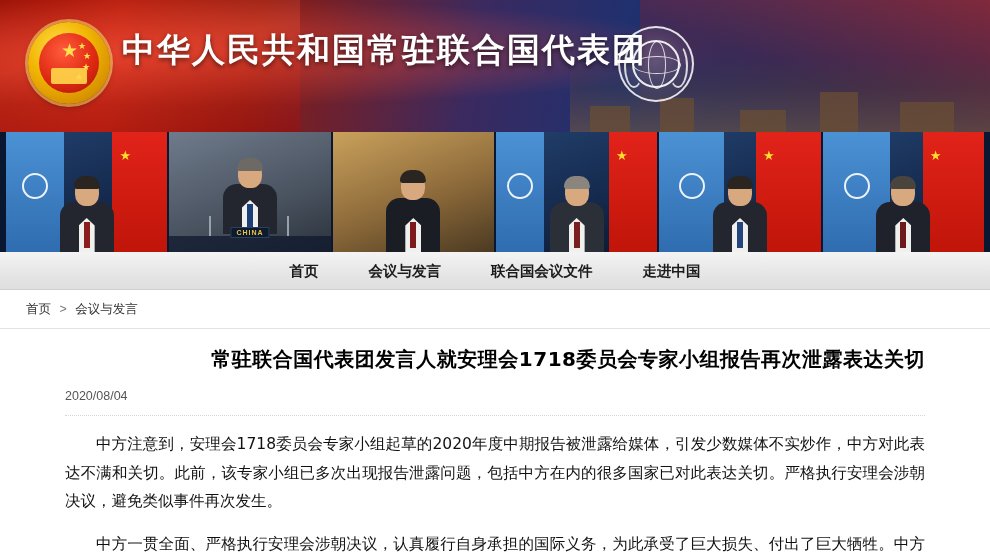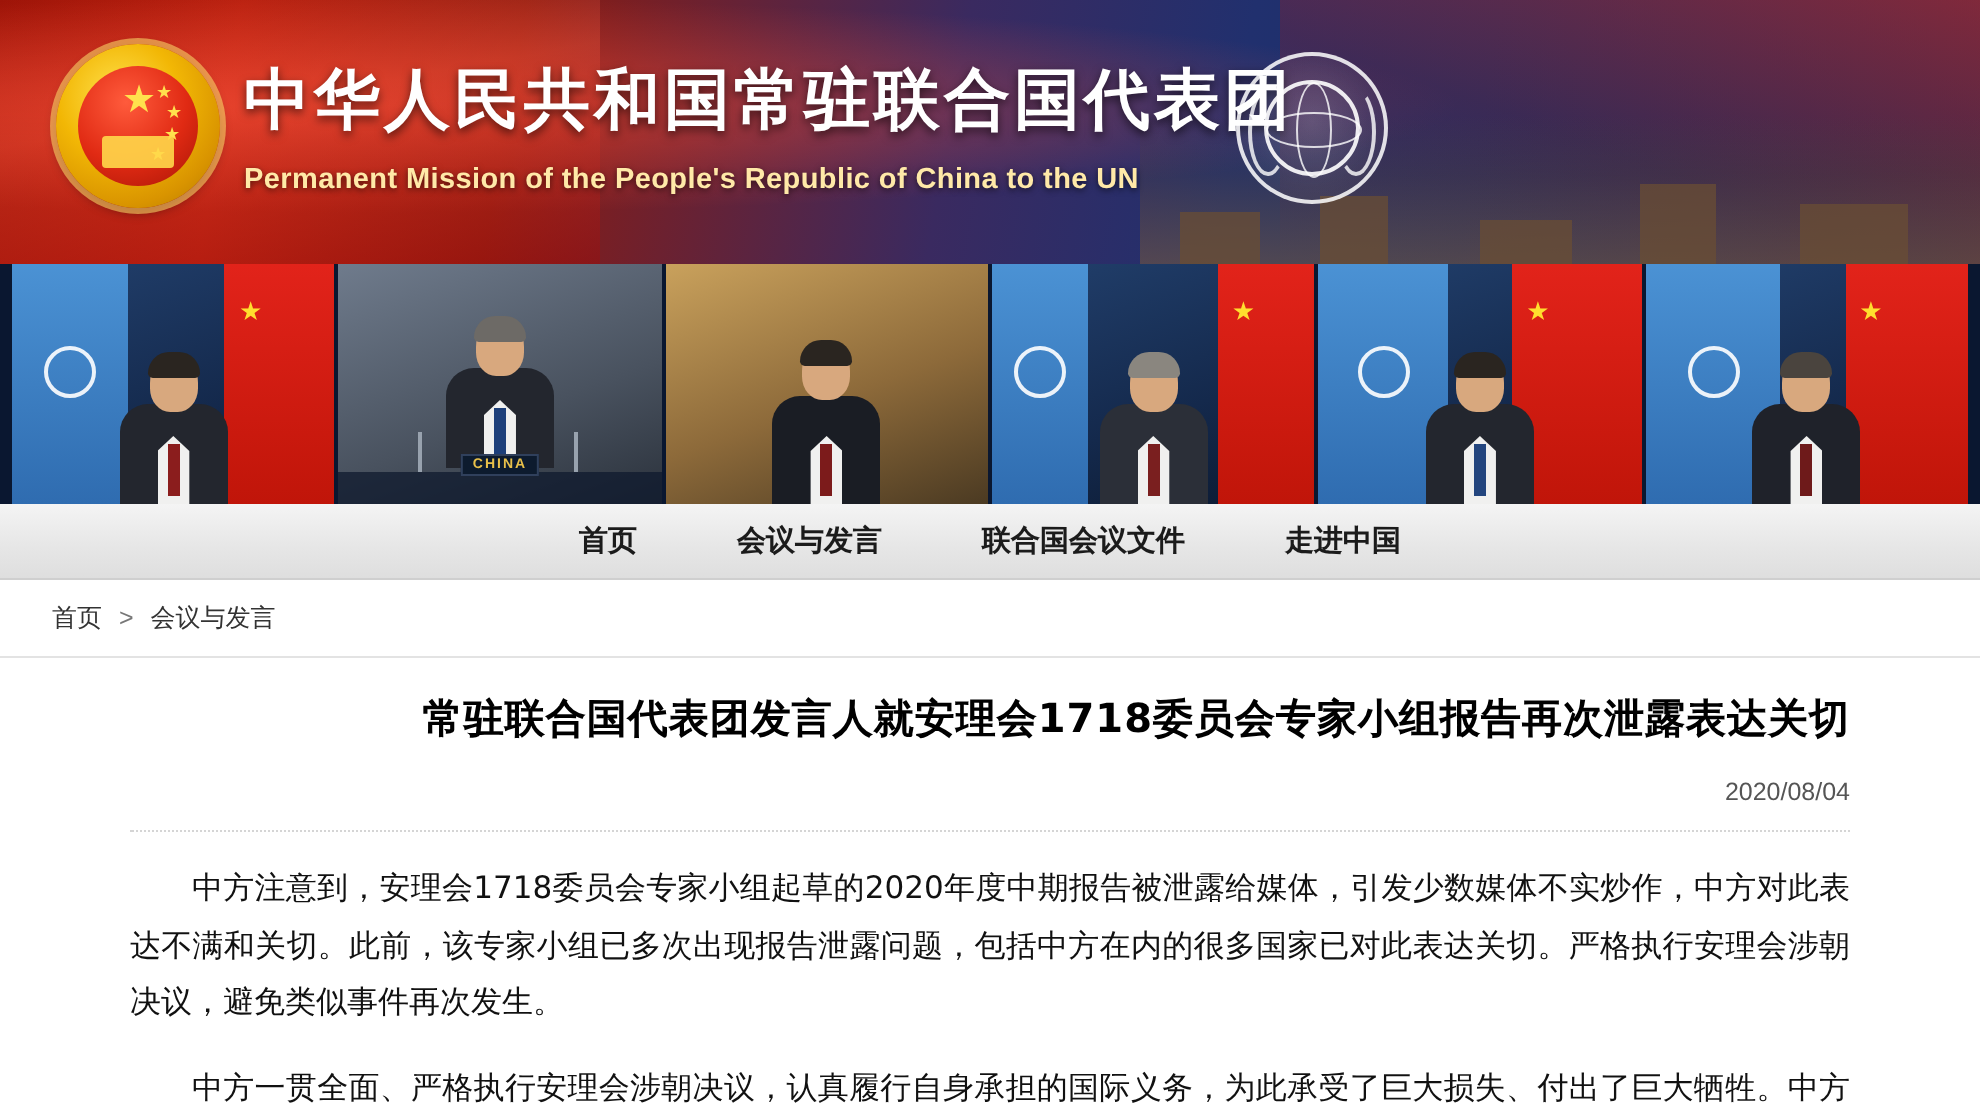--- a/index.html
+++ b/index.html
@@ -197,21 +197,21 @@
 
   
   .content { width: 990px; background: #fff; }
   .article { width: 860px; margin: 0 auto; padding: 16px 0 0 0; }
   .art-title {
     text-align: right; font-size: 20px; font-weight: bold; color: #000;
     line-height: 1.4; letter-spacing: .5px;
     font-family: "DejaVu Sans", "Liberation Sans", sans-serif;
   }
   .art-date {
-    text-align: right; font-size: 12.5px; color: #555; margin-top: 16px;
+    text-align: left; font-size: 12.5px; color: #555; margin-top: 16px;
     padding-bottom: 12px; border-bottom: 1px dotted #d5d5d5;
   }
   .art-body { padding-top: 14px; }
   .art-body p {
     margin: 0 0 14px 0;
     font-size: 15.5px; line-height: 1.85; color: #111;
     text-indent: 2em; text-align: justify;
     font-family: "DejaVu Sans", "Liberation Sans", sans-serif;
   }
 </style>
@@ -235,21 +235,20 @@
       <span class="star s2">★</span>
       <span class="star s3">★</span>
       <span class="star s4">★</span>
       <span class="star s5">★</span>
       <span class="gate"></span>
     </div>
   </div>
 
   <div class="banner-text">
     <div class="cn">中华人民共和国常驻联合国代表团</div>
-    <div class="en">Permanent Mission of the People's Republic of China to the UN</div>
   </div>
 
   <div class="un-logo">
     <div class="globe"></div>
     <div class="wreathL"></div>
     <div class="wreathR"></div>
   </div>
 </div>
 
 <div class="photos">

